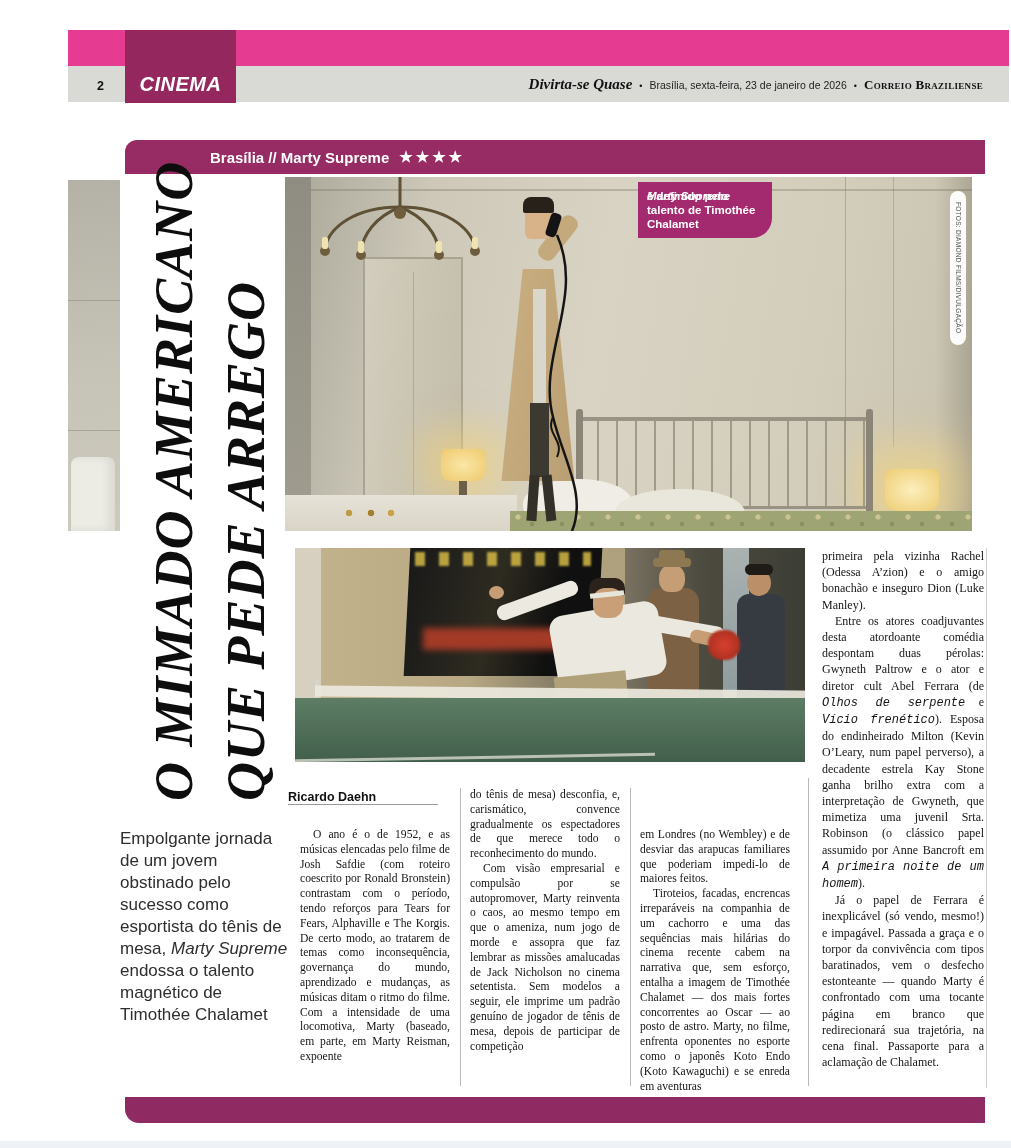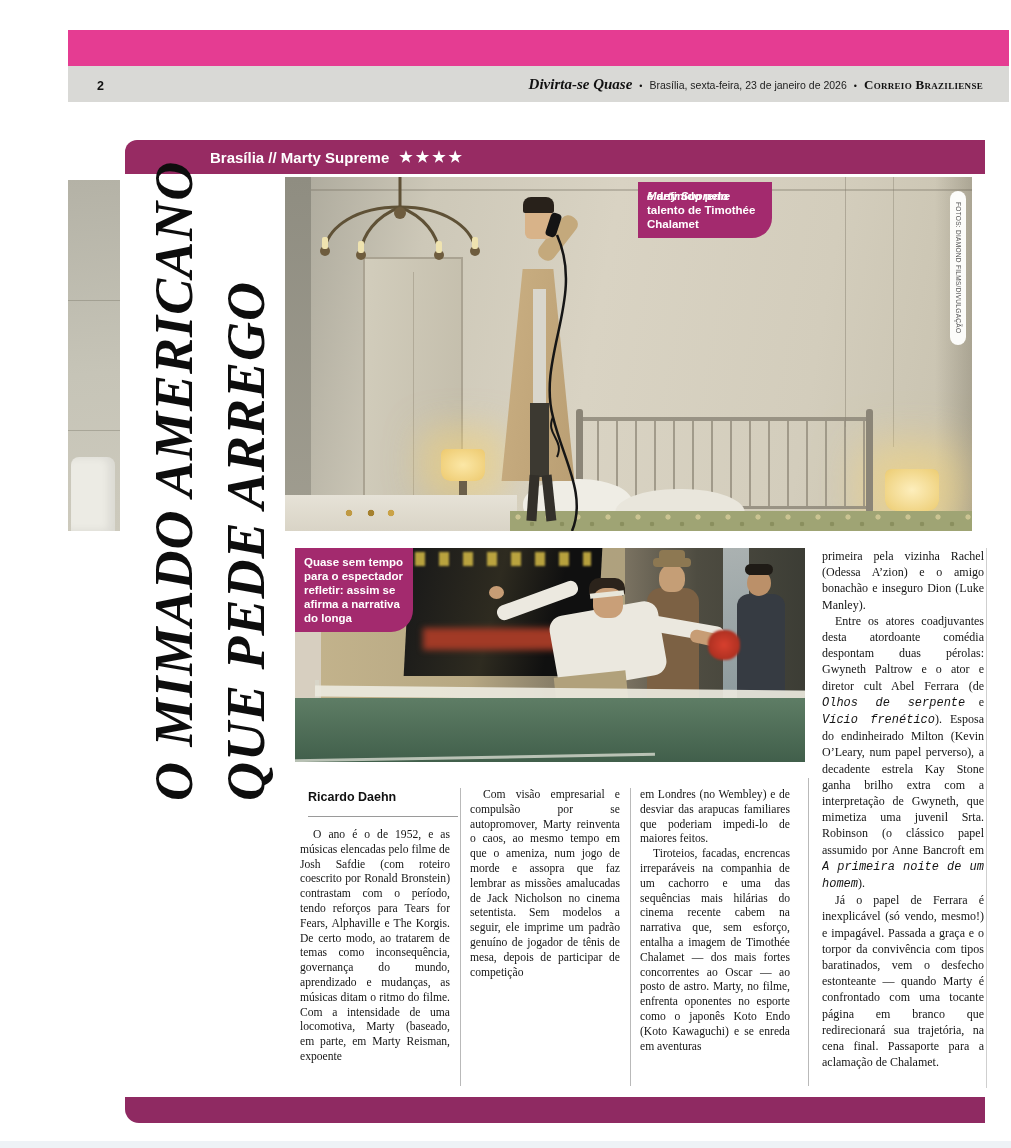--- a/index.html
+++ b/index.html
@@ -130,51 +130,54 @@
   #sp-netpost{left:20px;top:132px;width:4px;height:22px;background:#d8d5c8;}
   #sp-table{left:0;top:150px;width:510px;height:64px;background:linear-gradient(#5e7d65,#415f4b);}
   #sp-edge{left:0;top:208px;width:360px;height:3px;background:rgba(235,235,225,.7);transform:rotate(-1deg);}
 
   
   #standfirst{position:absolute;left:120px;top:828px;width:174px;
               font:17px/22px "Liberation Sans",sans-serif;color:#2e2e2e;}
   #standfirst em{font-style:italic;}
 
   
-  #byline{position:absolute;left:308px;top:790px;width:150px;
+  #byline{position:absolute;left:288px;top:790px;width:150px;
           font:700 12.5px "Liberation Sans",sans-serif;color:#111;
-          padding-bottom:12px;border-bottom:1px solid #9a9a9a;}
+          padding-bottom:0;border-bottom:1px solid #9a9a9a;}
   .col{position:absolute;width:150px;font:11.6px/14.8px "Liberation Serif",serif;color:#141414;
        text-align:justify;overflow:hidden;hyphens:auto;}
   .col p{margin:0;text-indent:13px;}
   .col p.cont{text-indent:0;}
   .col em{font-style:italic;font-family:Liberation Mono, monospace;}
   #col1{left:300px;top:828px;height:258px;}
   #col2{left:470px;top:788px;height:298px;}
-  #col3{left:640px;top:788px;height:298px;}
+  #col3{left:640px;top:828px;height:298px;}
   #col4{left:822px;top:548px;width:162px;height:540px;font:12px/16.2px "Liberation Serif",serif;}
 
   .vrule{position:absolute;width:1px;background:#b9b9b9;}
   #r1{left:460px;top:788px;height:298px;}
   #r2{left:630px;top:788px;height:298px;}
   #r3{left:808px;top:778px;height:308px;}
   #r4{left:986px;top:548px;height:540px;background:#cfcfcf;}
 
   
   #bottombar{position:absolute;left:125px;top:1097px;width:860px;height:26px;background:#8f2a62;
              border-radius:0 0 0 14px;}
   #pagefoot{position:absolute;left:0;bottom:0;width:100%;height:7px;background:#eef2f6;}
 </style>
 </head>
 <body>
 
 <div class="page">
 
   <div id="pinkbar"></div>
   <div id="graystrip"></div>
+  <div id="cinemabox">
+    <span>CINEMA</span>
+  </div>
   <span id="pagenum">2</span>
   <div id="headermeta">
     <span class="mast">Divirta-se Quase</span>
     <span class="dot">•</span>
     <span class="date">Brasília, sexta-feira, 23 de janeiro de 2026</span>
     <span class="dot">•</span>
     <span class="paper">Correio Braziliense</span>
   </div>
 
   <div id="criticabar">
@@ -276,31 +279,32 @@
       <div id="sp-waist"></div>
       <div id="sp-hair"></div>
       <div id="sp-face"></div>
       <div id="sp-band"></div>
       <div id="sp-paddle"></div>
     </div>
     <div id="sp-netpost"></div>
     <div id="sp-net"></div>
     <div id="sp-table"></div>
     <div id="sp-edge"></div>
-    <div class="cap" id="cap2">Quase sem tempo para o espectador refletir: assim se afirma a narrativa do longa</div>
-  </div>
-
+  </div>
+
+  <div id="standfirst">Empolgante jornada de um jovem obstinado pelo sucesso como esportista do tênis de mesa, <em>Marty Supreme</em> endossa o talento magnético de Timothée Chalamet</div>
 
   <div id="byline">
     <span>Ricardo Daehn</span>
   </div>
   <div class="col" id="col1">
       <p>O ano é o de 1952, e as músicas elencadas pelo filme de Josh Safdie (com roteiro coescrito por Ronald Bronstein) contrastam com o período, tendo reforços para Tears for Fears, Alphaville e The Korgis. De certo modo, ao tratarem de temas como inconsequência, governança do mundo, aprendizado e mudanças, as músicas ditam o ritmo do filme. Com a intensidade de uma locomotiva, Marty (baseado, em parte, em Marty Reisman, expoente</p>
     </div>
   <div class="col" id="col2">
+      <p class="cont">do tênis de mesa) desconfia, e, carismático, convence gradualmente os espectadores de que merece todo o reconhecimento do mundo.</p>
       <p>Com visão empresarial e compulsão por se autopromover, Marty reinventa o caos, ao mesmo tempo em que o ameniza, num jogo de morde e assopra que faz lembrar as missões amalucadas de Jack Nicholson no cinema setentista. Sem modelos a seguir, ele imprime um padrão genuíno de jogador de tênis de mesa, depois de participar de competição</p>
     </div>
   <div class="col" id="col3">
       <p class="cont">em Londres (no Wembley) e de desviar das arapucas familiares que poderiam impedi-lo de maiores feitos.</p>
       <p>Tiroteios, facadas, encrencas irreparáveis na companhia de um cachorro e uma das sequências mais hilárias do cinema recente cabem na narrativa que, sem esforço, entalha a imagem de Timothée Chalamet — dos mais fortes concorrentes ao Oscar — ao posto de astro. Marty, no filme, enfrenta oponentes no esporte como o japonês Koto Endo (Koto Kawaguchi) e se enreda em aventuras</p>
     </div>
   <div class="col" id="col4">
       <p class="cont">primeira pela vizinha Rachel (Odessa A’zion) e o amigo bonachão e inseguro Dion (Luke Manley).</p>
       <p>Entre os atores coadjuvantes desta atordoante comédia despontam duas pérolas: Gwyneth Paltrow e o ator e diretor cult Abel Ferrara (de <em>Olhos de serpente</em> e <em>Vício frenético</em>). Esposa do endinheirado Milton (Kevin O’Leary, num papel perverso), a decadente estrela Kay Stone ganha brilho extra com a interpretação de Gwyneth, que mimetiza uma juvenil Srta. Robinson (o clássico papel assumido por Anne Bancroft em <em>A primeira noite de um homem</em>).</p>
       <p>Já o papel de Ferrara é inexplicável (só vendo, mesmo!) e impagável. Passada a graça e o torpor da convivência com tipos baratinados, vem o desfecho estonteante — quando Marty é confrontado com uma tocante página em branco que redirecionará sua trajetória, na cena final. Passaporte para a aclamação de Chalamet.</p>

